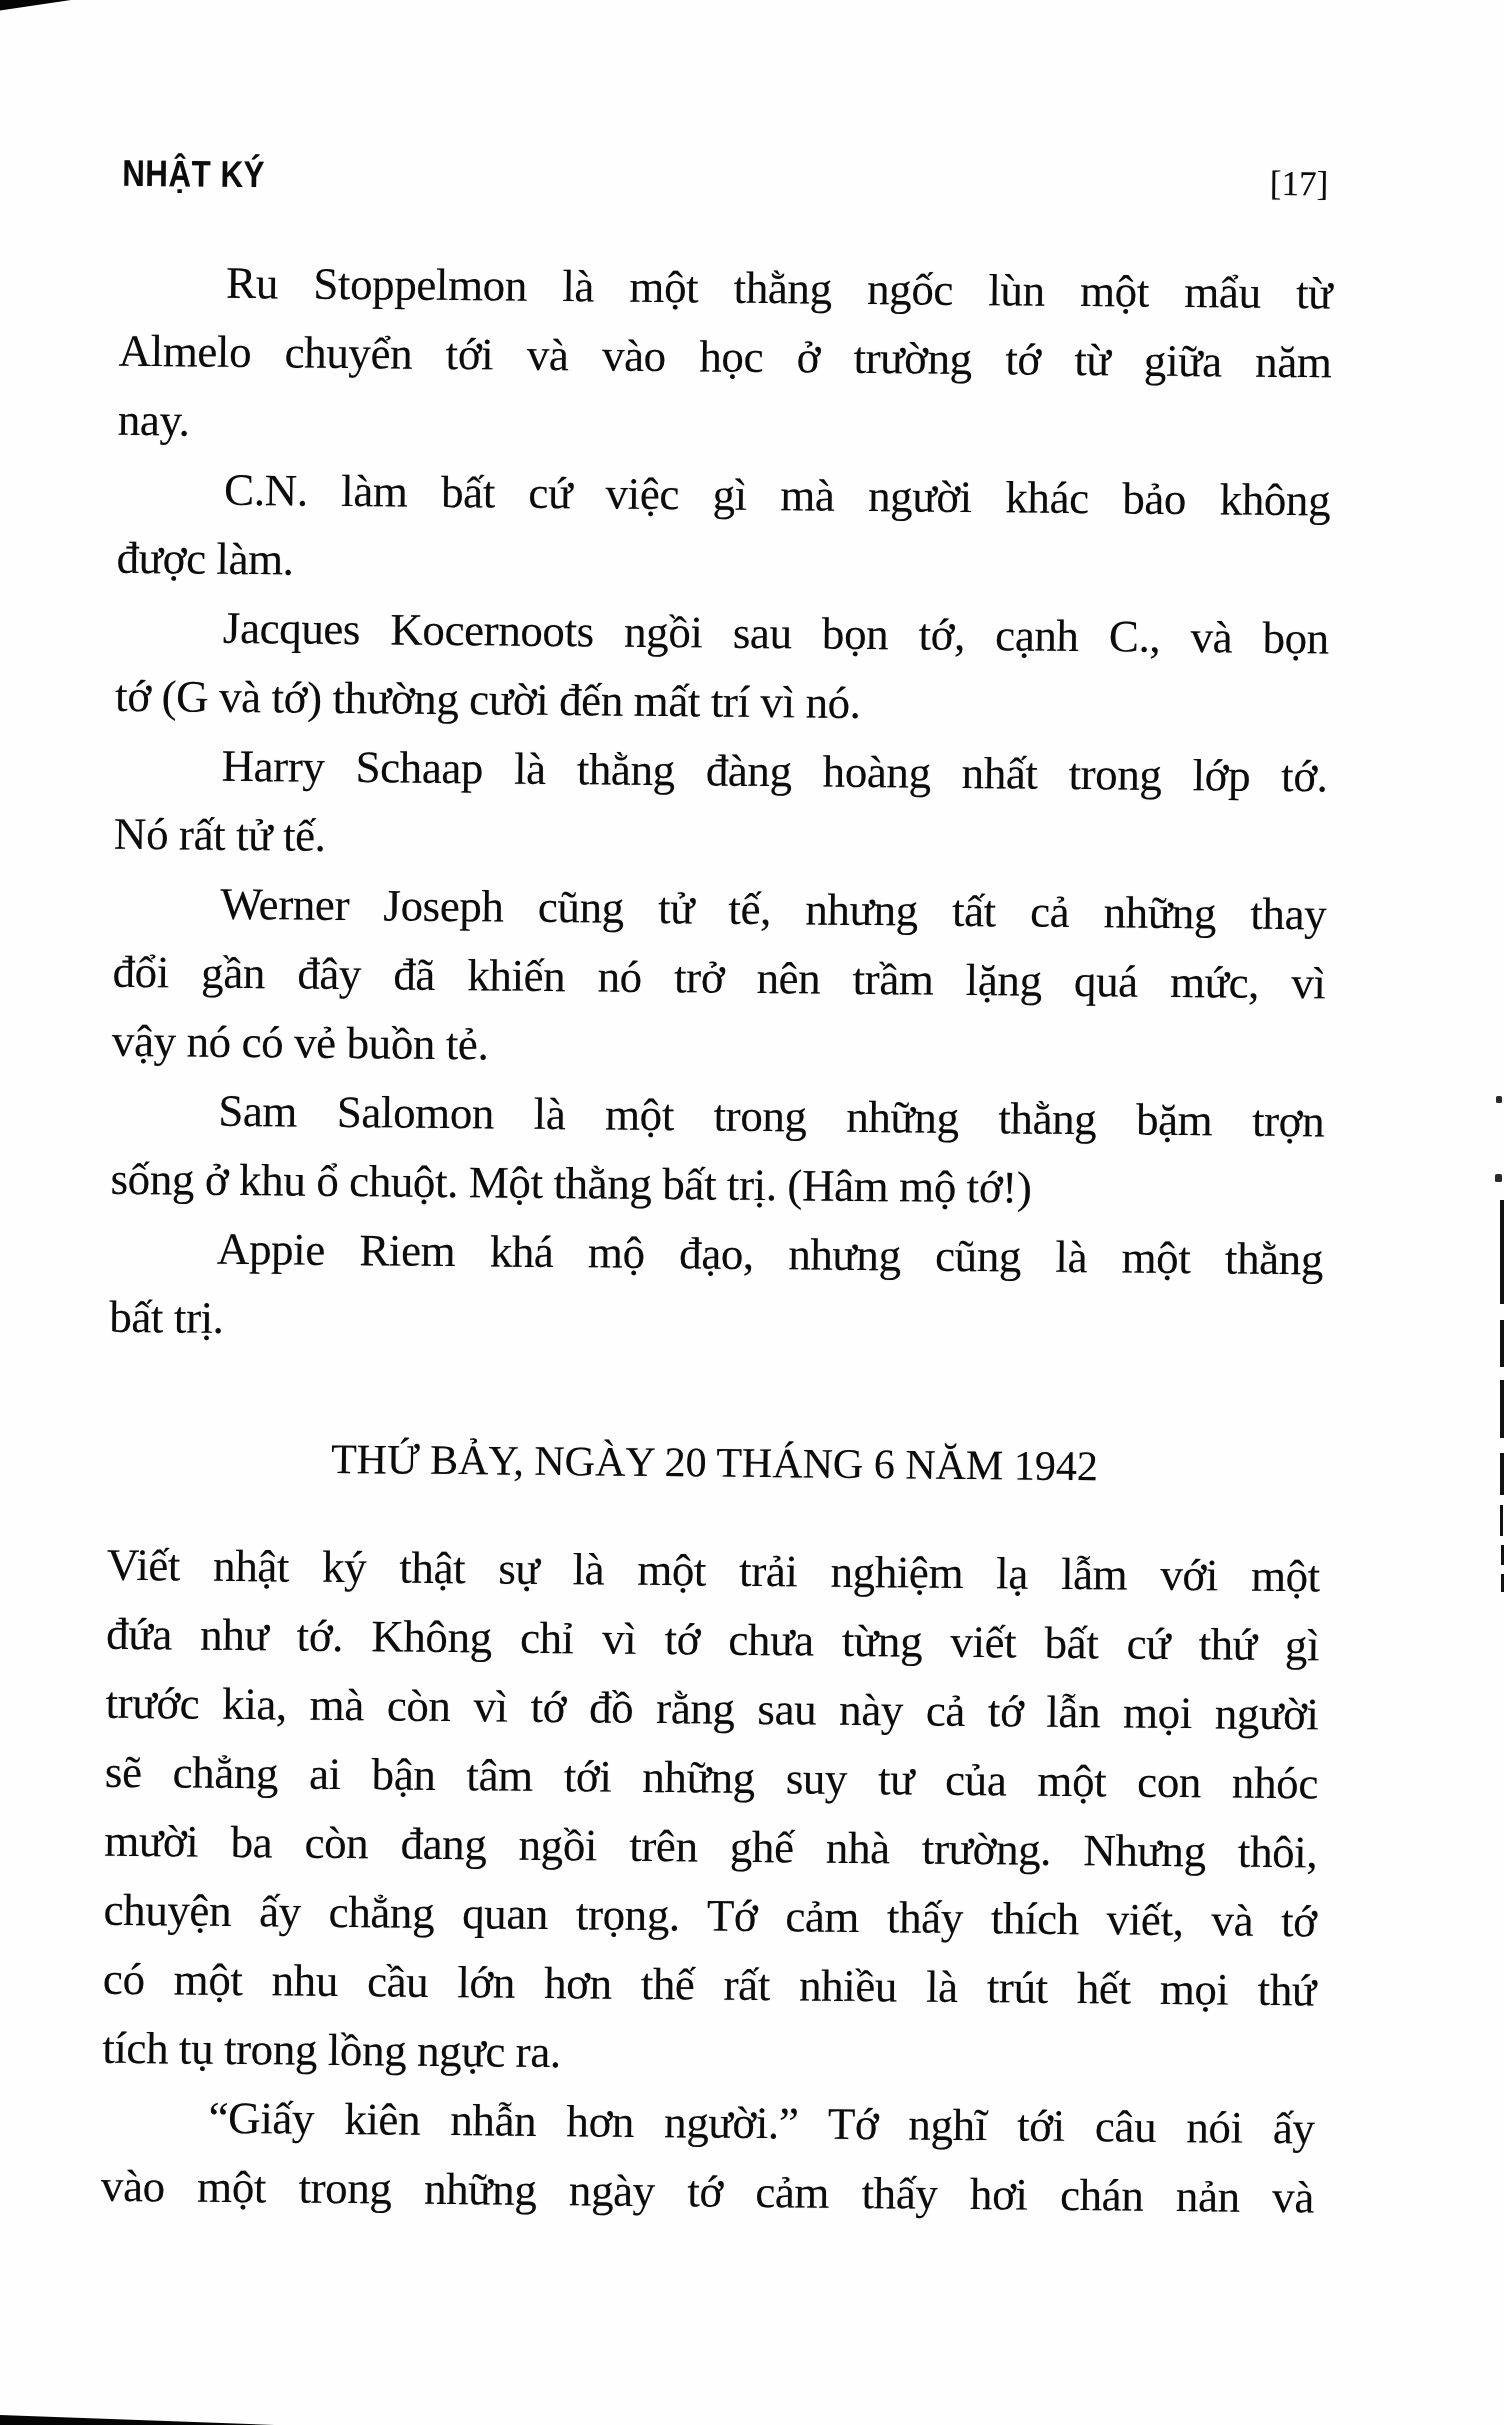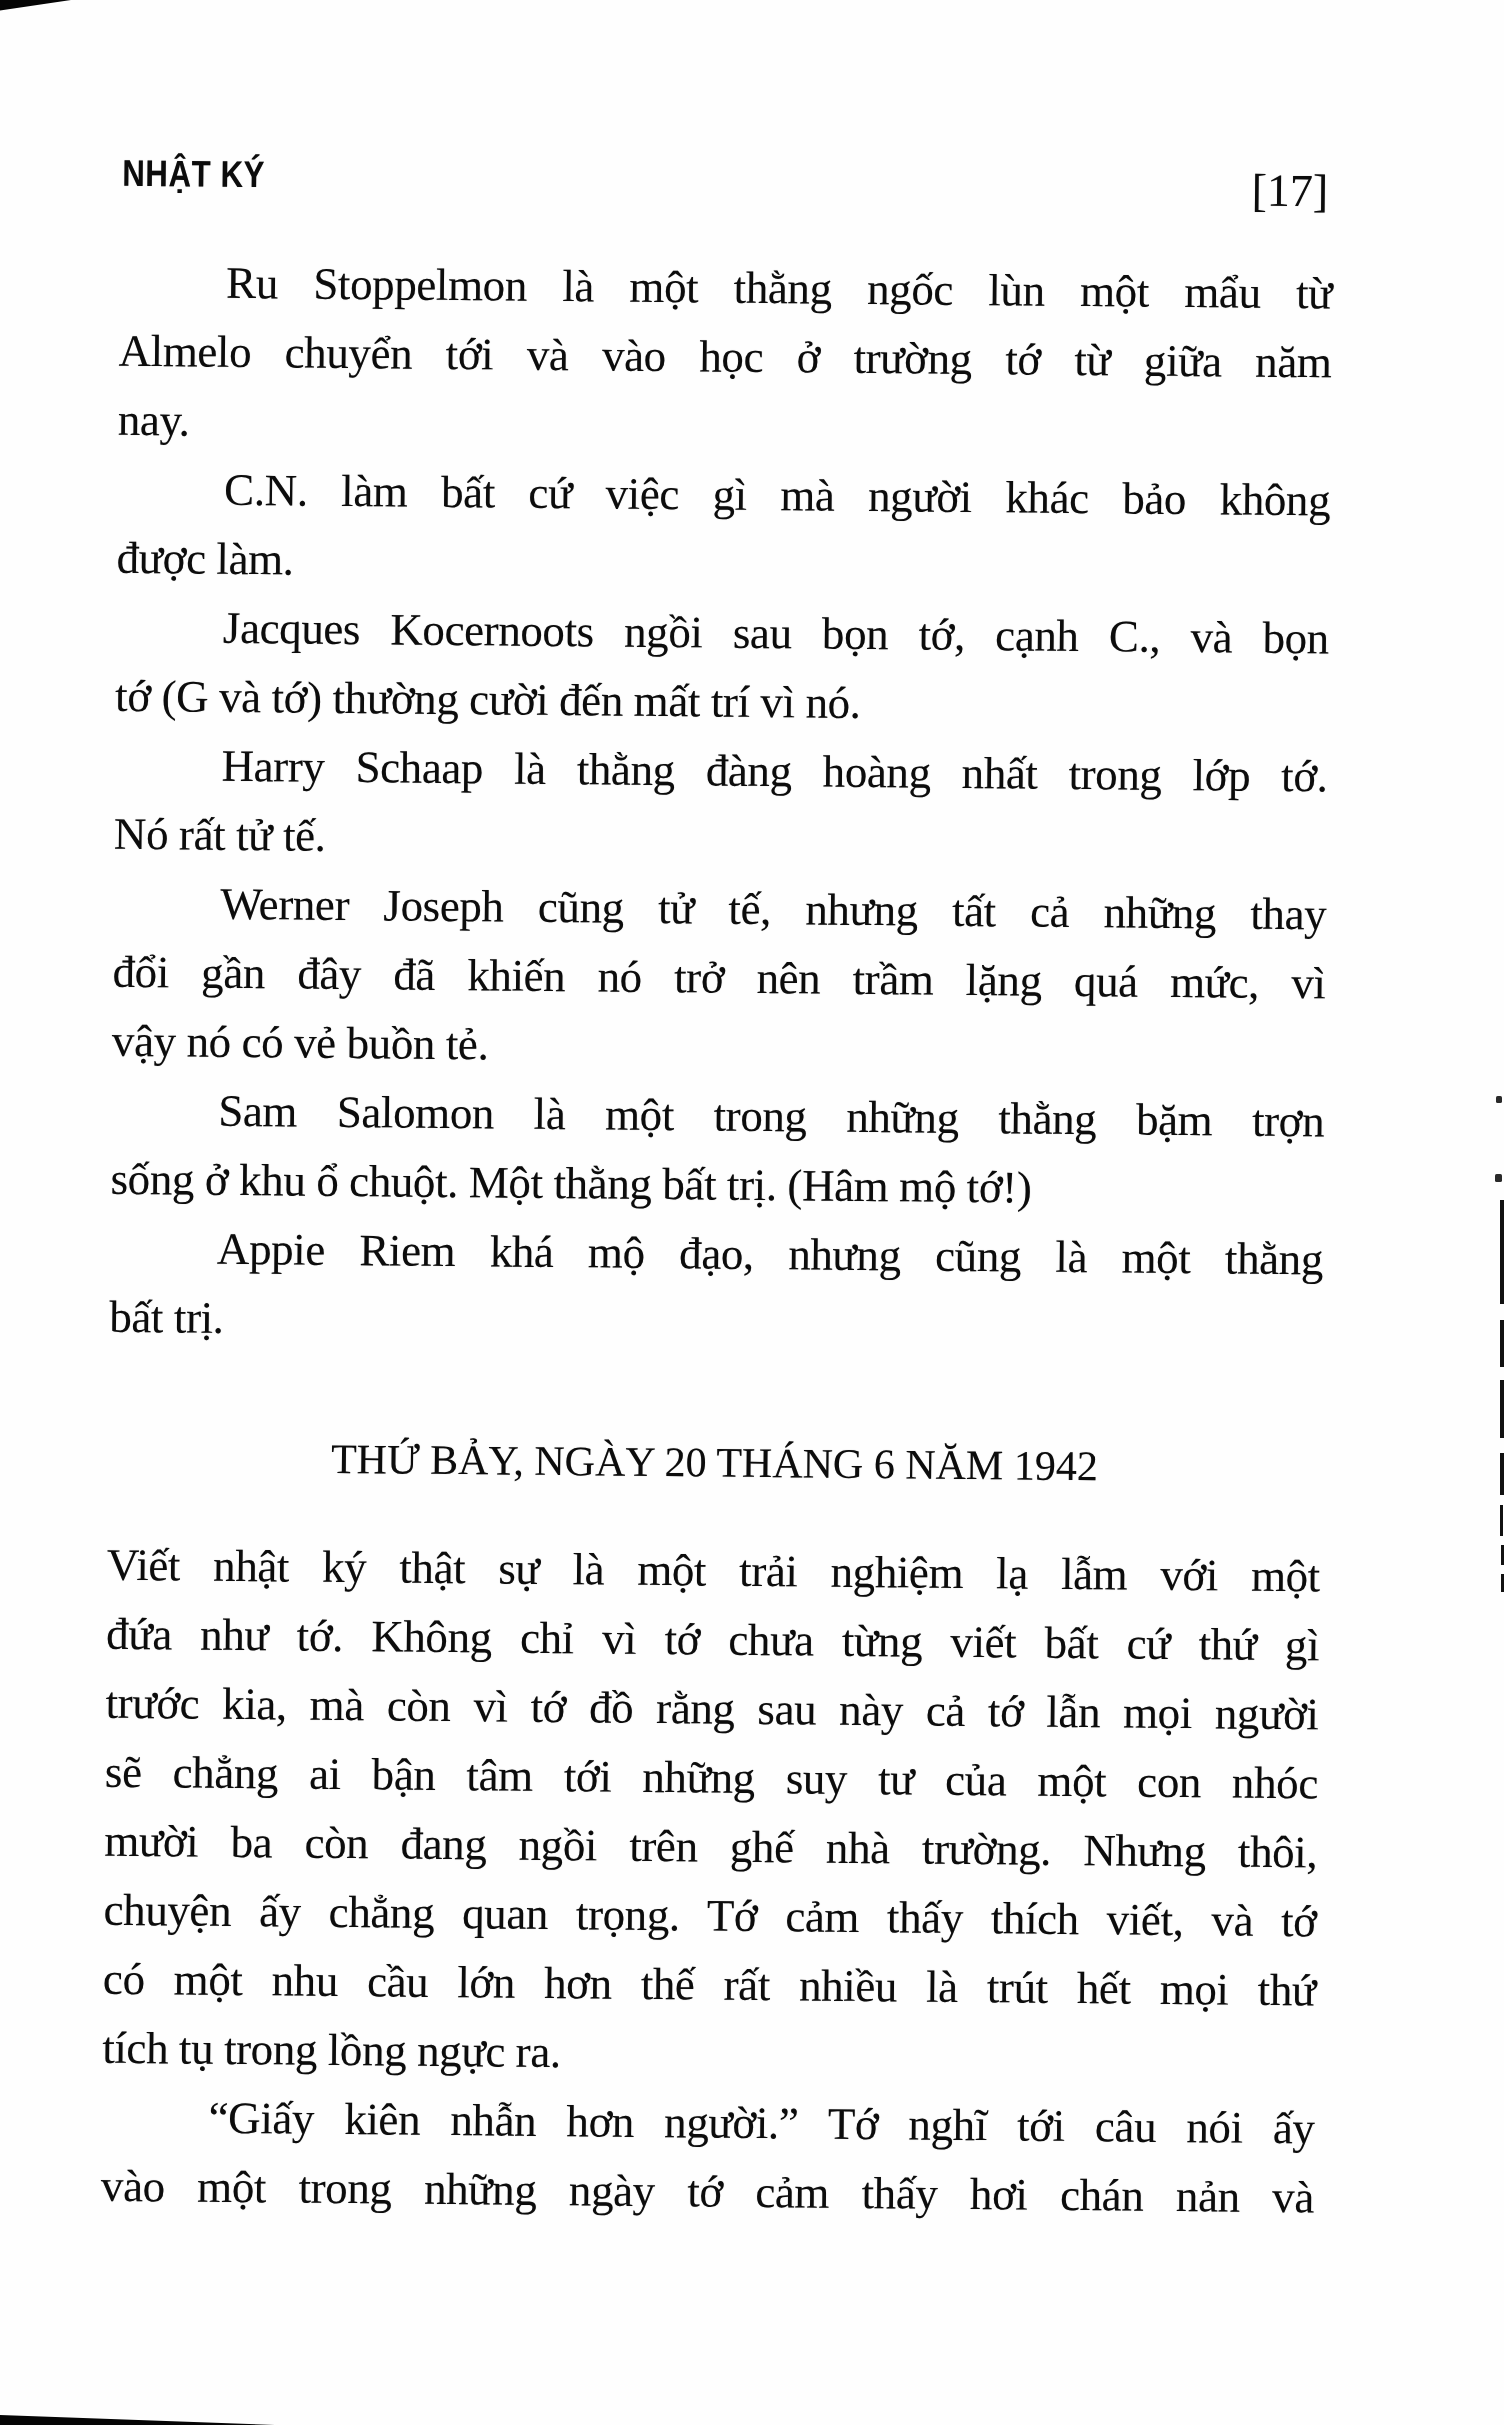--- a/index.html
+++ b/index.html
@@ -37,21 +37,21 @@
     font-family: "Liberation Sans", "DejaVu Sans", sans-serif;
     font-weight: 700;
     font-size: 37px;
     letter-spacing: 0.8px;
     transform: scaleX(0.84);
     transform-origin: 0 0;
     white-space: nowrap;
     text-shadow: 0 0 0.8px rgba(0,0,0,0.4);
   }
   .page-number {
-    font-size: 46px;
+    font-size: 35px;
     white-space: nowrap;
     text-shadow: 0 0 0.8px rgba(0,0,0,0.4);
   }
   .body {
     position: absolute;
     left: 120px;
     top: 249px;
     width: 1213px;
     font-size: 45px;
     line-height: 69px;

